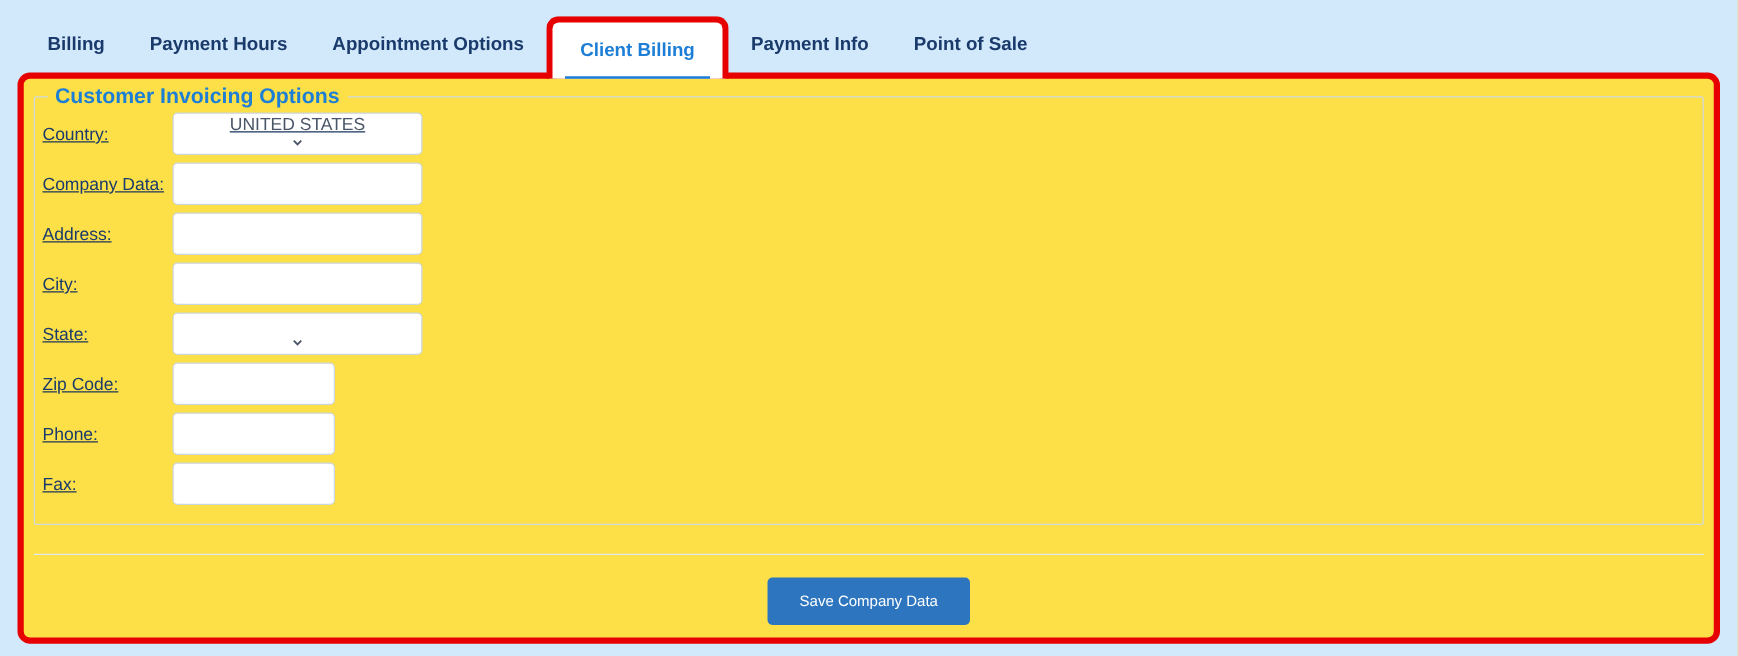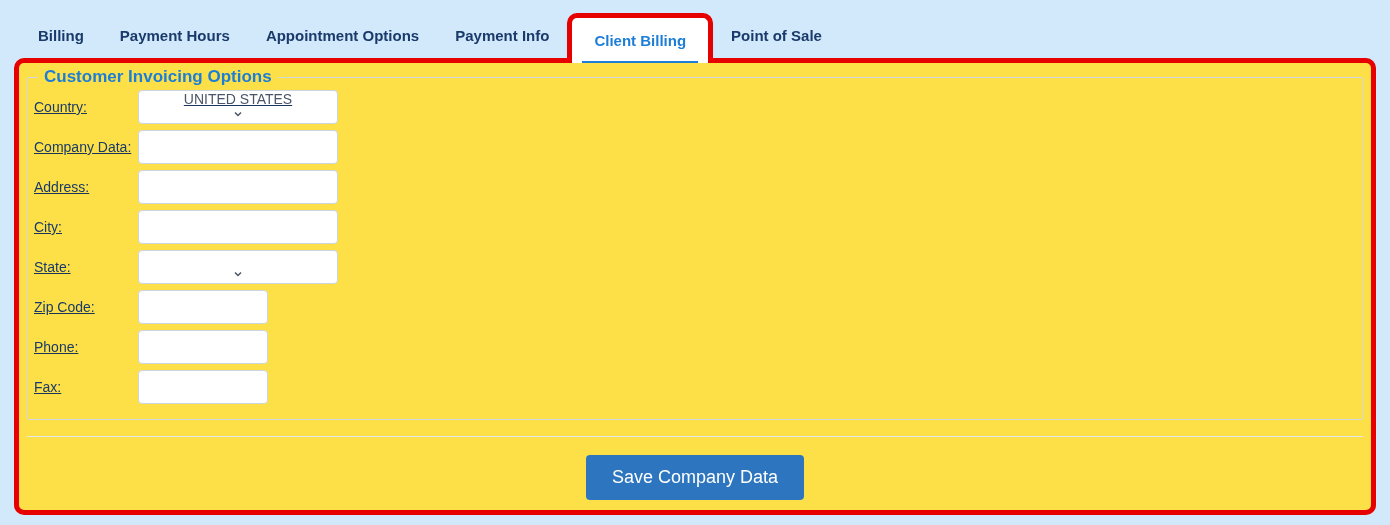--- a/index.html
+++ b/index.html
@@ -114,36 +114,36 @@
     position: absolute;
     left: 8px; right: 8px; bottom: 10px;
     display: flex;
     justify-content: center;
     border-top: 1px solid #e2e8f0;
     padding-top: 18px;
   }
   .primary-btn {
     background: #2d76bf;
     color: #ffffff;
-    font-size: 18px;
+    font-size: 12px;
     border: none;
     border-radius: 4px;
     padding: 12px 26px;
     cursor: pointer;
   }
 </style>
 </head>
 <body>
 
 <div class="tabs">
   <div class="tab">Billing</div>
   <div class="tab">Payment Hours</div>
   <div class="tab">Appointment Options</div>
+  <div class="tab active">Client Billing</div>
   <div class="tab">Payment Info</div>
-  <div class="tab active">Client Billing</div>
   <div class="tab">Point of Sale</div>
 </div>
 
 <div class="panel">
 
   <fieldset class="invoicing">
     <legend>Customer Invoicing Options</legend>
 
     <div class="form-area">
 

